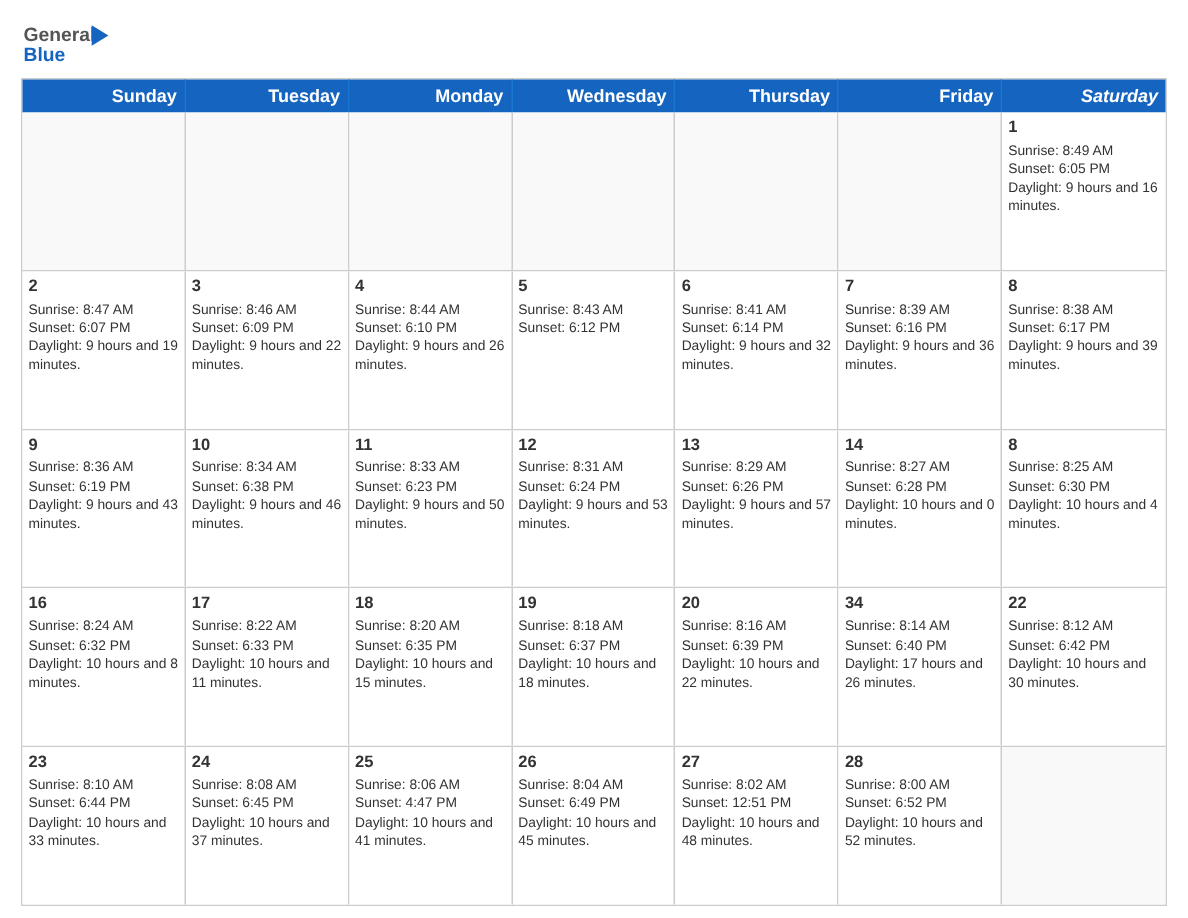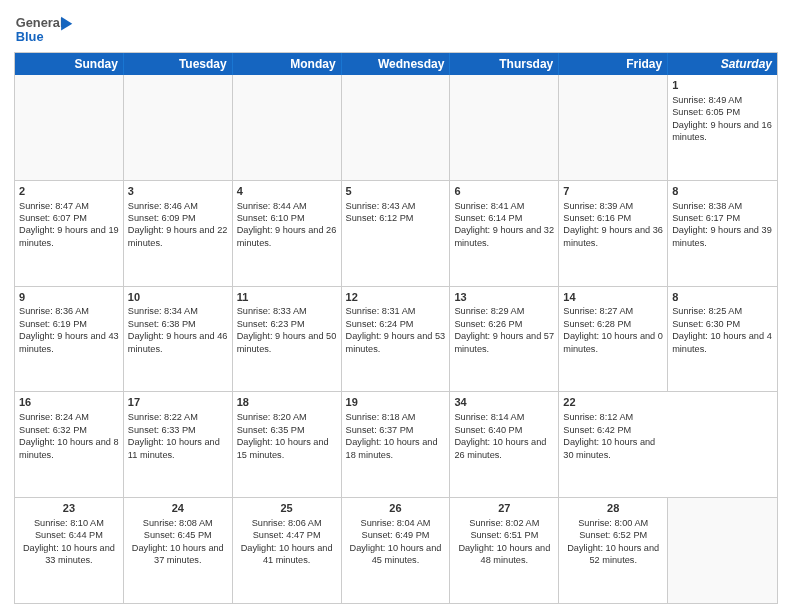--- a/index.html
+++ b/index.html
@@ -69,21 +69,21 @@
       flex: 1;
       display: flex;
       flex-direction: column;
     }
     .cal-week {
       display: grid;
       grid-template-columns: repeat(7, 1fr);
       flex: 1;
       border-bottom: 1px solid #ccc;
     }
-    .cal-week:last-child { border-bottom: none; text-align: center; }
+    .cal-week:last-child { border-bottom: none; }
     .cal-cell {
       border-right: 1px solid #ccc;
       padding: 3px 4px;
       font-size: 9.2px;
       color: #333;
       vertical-align: top;
       line-height: 1.35;
       background: #fff;
     }
     .cal-cell:last-child { border-right: none; }
@@ -244,24 +244,30 @@
             <div>Sunset: 6:35 PM</div>
             <div>Daylight: 10 hours and 15 minutes.</div>
           </div>
           <div class="cal-cell">
             <span class="day-num">19</span>
             <div>Sunrise: 8:18 AM</div>
             <div>Sunset: 6:37 PM</div>
             <div>Daylight: 10 hours and 18 minutes.</div>
           </div>
           <div class="cal-cell">
+            <span class="day-num">20</span>
+            <div>Sunrise: 8:16 AM</div>
+            <div>Sunset: 6:39 PM</div>
+            <div>Daylight: 10 hours and 22 minutes.</div>
+          </div>
+          <div class="cal-cell">
             <span class="day-num">34</span>
             <div>Sunrise: 8:14 AM</div>
             <div>Sunset: 6:40 PM</div>
-            <div>Daylight: 10 hours and 26 minutes.</div>
+            <div>Daylight: 17 hours and 26 minutes.</div>
           </div>
           <div class="cal-cell">
             <span class="day-num">22</span>
             <div>Sunrise: 8:12 AM</div>
             <div>Sunset: 6:42 PM</div>
             <div>Daylight: 10 hours and 30 minutes.</div>
           </div>
         </div>
         <div class="cal-week">
           <div class="cal-cell">
@@ -284,21 +290,21 @@
           </div>
           <div class="cal-cell">
             <span class="day-num">26</span>
             <div>Sunrise: 8:04 AM</div>
             <div>Sunset: 6:49 PM</div>
             <div>Daylight: 10 hours and 45 minutes.</div>
           </div>
           <div class="cal-cell">
             <span class="day-num">27</span>
             <div>Sunrise: 8:02 AM</div>
-            <div>Sunset: 6:51 PM</div>
+            <div>Sunset: 12:51 PM</div>
             <div>Daylight: 10 hours and 48 minutes.</div>
           </div>
           <div class="cal-cell">
             <span class="day-num">28</span>
             <div>Sunrise: 8:00 AM</div>
             <div>Sunset: 6:52 PM</div>
             <div>Daylight: 10 hours and 52 minutes.</div>
           </div>
           <div class="cal-cell empty"></div>
         </div>

